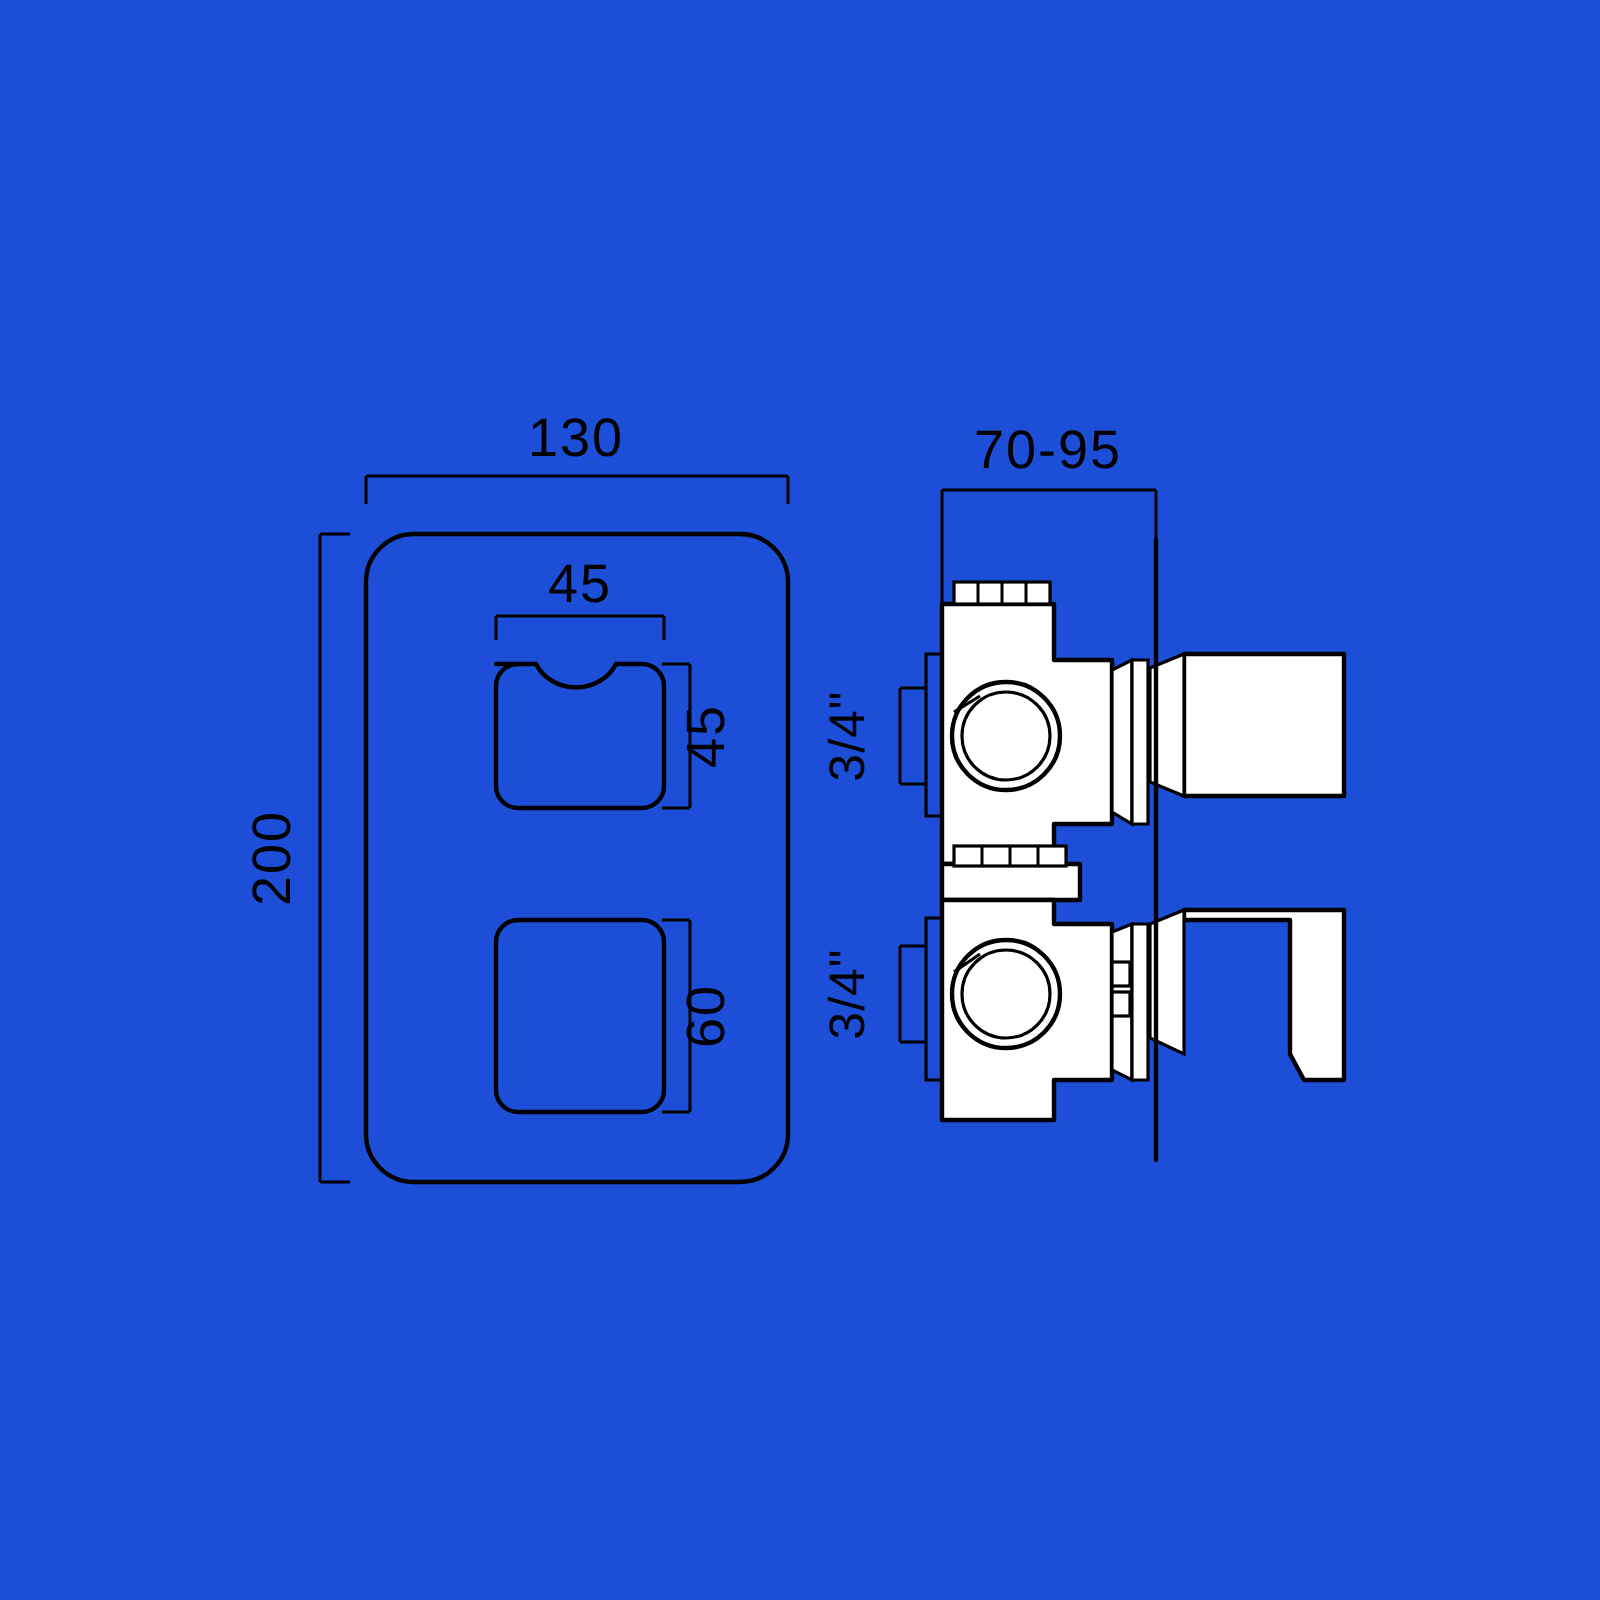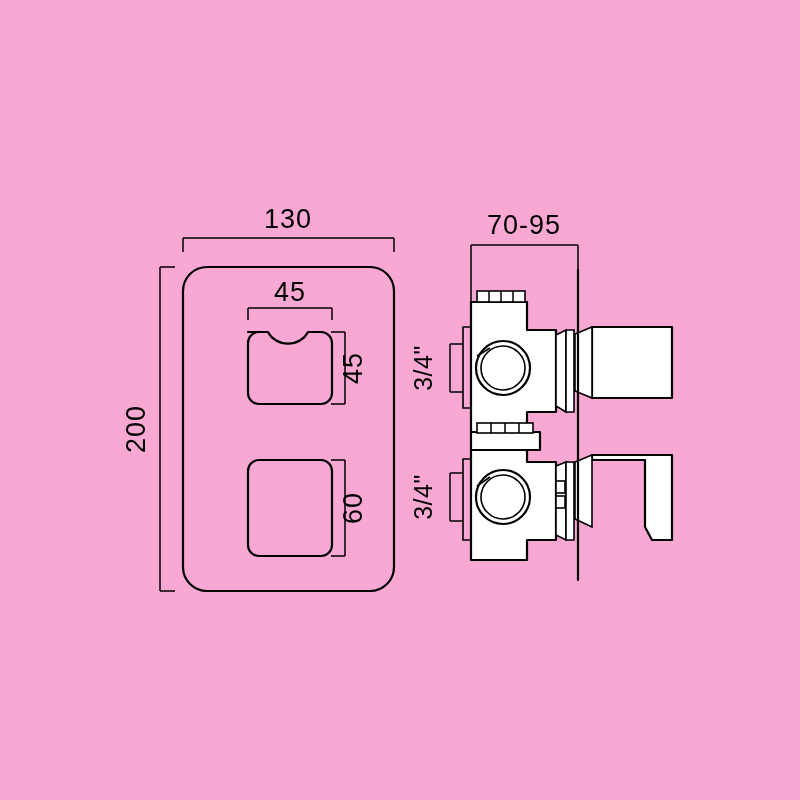--- a/index.html
+++ b/index.html
@@ -10,21 +10,21 @@
   body {
     width: 800px;
     height: 800px;
     font-family: "Liberation Sans", sans-serif;
     overflow: hidden;
   }
   #drawing-root {
     position: relative;
     width: 800px;
     height: 800px;
-    background: #f9a8d4;
+    background: #1d4ed8;
     text-align: right;
   }
   svg#tech-drawing {
     display: block;
     width: 800px;
     height: 800px;
   }
   .outline {
     fill: none;
     stroke: #000000;

